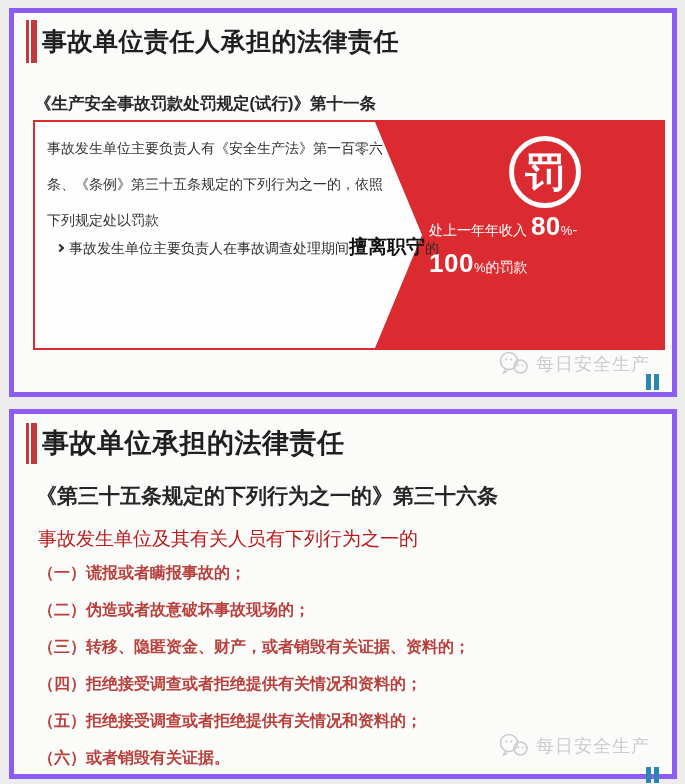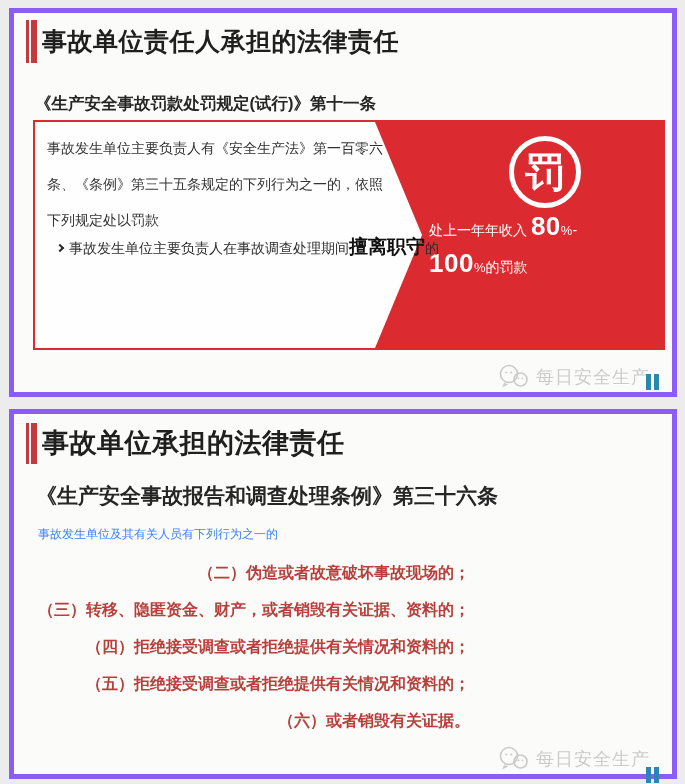--- a/index.html
+++ b/index.html
@@ -18,21 +18,21 @@
     padding:8px 8px 0 9px;
     overflow:hidden;
   }
   .card{
     position:relative;
     width:668px;
     background:#fbfbfa;
     border:5px solid #8b5cf6;
   }
   .card1{height:389px;margin-bottom:12px;}
-  .card2{height:370px;text-align:right;}
+  .card2{height:370px;}
 
   
   .title-bars{position:absolute;display:flex;}
   .title-bars .bar-thin{width:3px;background:var(--bar-red);margin-right:2px;}
   .title-bars .bar-thick{width:6px;background:var(--bar-red);}
   .c1-bars{left:12px;top:7px;height:43px;}
   .c2-bars{left:12px;top:9px;height:41px;}
   .slide-title{
     position:absolute;color:#1f1f1f;font-weight:700;letter-spacing:0.5px;
     white-space:nowrap;
@@ -77,33 +77,32 @@
     font-size:14px;line-height:36px;color:#333;
   }
   .box-bullet{
     position:absolute;left:20px;top:112px;white-space:nowrap;
     font-size:14px;color:#2e2e2e;
   }
   .box-bullet .chev{border-color:#2e2e2e;width:6px;height:6px;margin:0 6px 2px 2px;}
   .box-bullet b{font-size:19px;font-weight:700;color:#111;}
 
   
-  .c2-intro{position:absolute;left:24px;top:112px;font-size:12px;color:#3b82f6;}
+  .c2-intro{position:absolute;left:24px;top:112px;font-size:19px;color:#b91c1c;}
   .law-list{position:absolute;left:24px;top:140px;list-style:none;}
   .law-list li{
     height:37px;line-height:37px;font-size:16px;font-weight:700;
     color:var(--list-red);white-space:nowrap;
   }
 
   
   .watermark{
     position:absolute;display:flex;align-items:center;gap:6px;
     color:var(--watermark-gray);font-size:18px;letter-spacing:1px;
     text-shadow:0 1px 0 #fff;
-    margin-top:13px;
   }
   .wm1{right:22px;top:337px;}
   .wm2{right:22px;top:318px;}
   .wm-icon{width:32px;height:27px;flex:0 0 auto;}
 
   
   .pause{
     position:absolute;display:flex;gap:3px;cursor:pointer;
   }
   .p1{right:13px;top:361px;}
@@ -158,25 +157,26 @@
 </section>
 
 <section class="card card2">
 
   <div class="title-bars c2-bars">
     <span class="bar-thin"></span>
     <span class="bar-thick"></span>
   </div>
   <h1 class="slide-title c2-title">事故单位承担的法律责任</h1>
 
-  <div class="slide-subtitle c2-subtitle">《生产安全事故报告和调查处理条例》第三十六条</div>
+  <div class="slide-subtitle c2-subtitle">《第三十五条规定的下列行为之一的》第三十六条</div>
 
   <p class="c2-intro">事故发生单位及其有关人员有下列行为之一的</p>
 
   <ul class="law-list">
+    <li>（一）谎报或者瞒报事故的；</li>
     <li>（二）伪造或者故意破坏事故现场的；</li>
     <li>（三）转移、隐匿资金、财产，或者销毁有关证据、资料的；</li>
     <li>（四）拒绝接受调查或者拒绝提供有关情况和资料的；</li>
     <li>（五）拒绝接受调查或者拒绝提供有关情况和资料的；</li>
     <li>（六）或者销毁有关证据。</li>
   </ul>
 
   <div class="watermark wm2">
     <svg class="wm-icon" viewBox="0 0 32 27">
       <circle cx="11" cy="11" r="8.5" fill="none" stroke="#cbcbcb" stroke-width="1.6"></circle>

